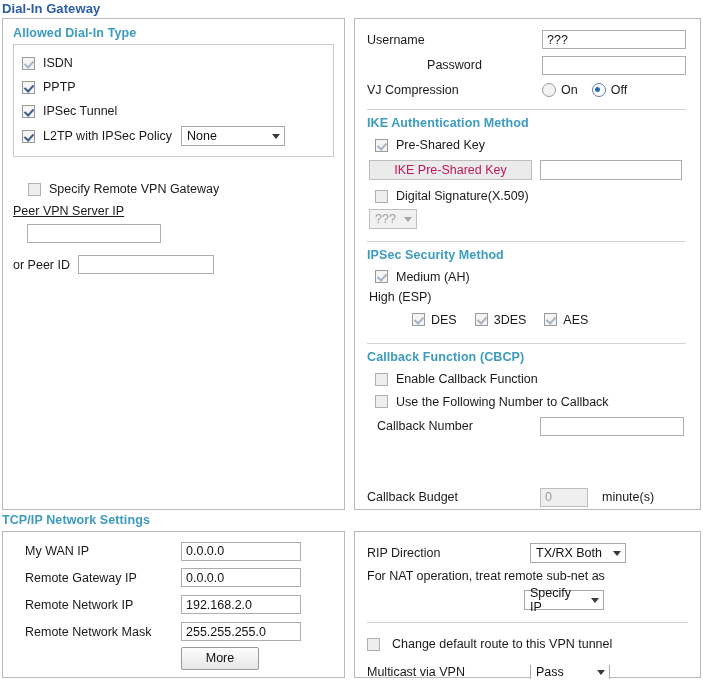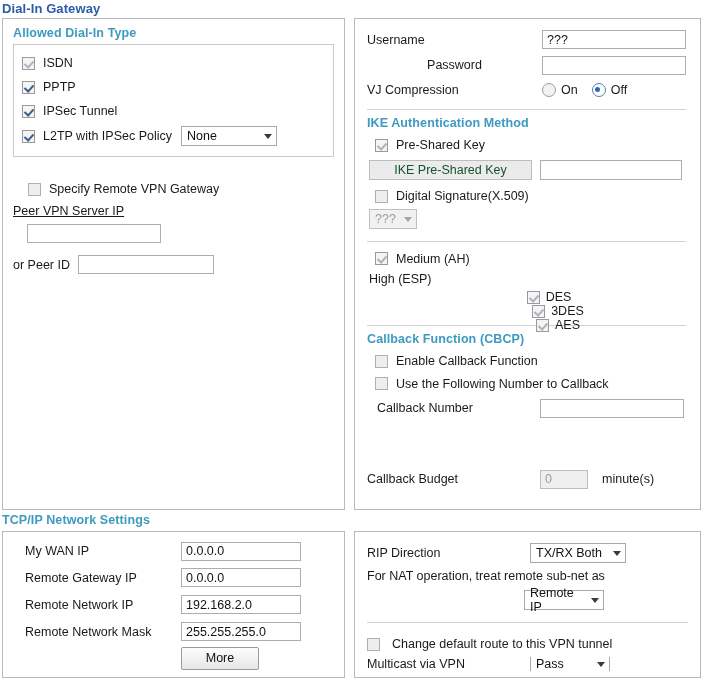--- a/index.html
+++ b/index.html
@@ -219,21 +219,21 @@
     border: 0;
     border-top: 1px solid #d2d2d2;
     margin: 7px 0 6px 0;
   }
 
   .lbl { white-space: nowrap; }
 
   .fake-field {
     border: 1px solid #bdbdbd;
     background: #ebebeb;
-    color: #14532d;
+    color: #be185d;
     height: 20px;
     box-sizing: border-box;
     display: flex;
     align-items: center;
     justify-content: center;
     font-size: 12.5px;
   }
 </style>
 </head>
 <body>
@@ -260,21 +260,21 @@
         </div>
 
         <div class="chk-row">
           <span class="cbx checked"></span>
           <span class="lbl">IPSec Tunnel</span>
         </div>
 
         <div class="chk-row" style="height:26px;">
           <span class="cbx checked"></span>
           <span class="lbl">L2TP with IPSec Policy</span>
-          <span class="sel" style="width:96px; margin-left:9px;gap:8px;">
+          <span class="sel" style="width:104px; margin-left:9px;gap:8px;">
             <span>None</span>
             <span class="caret"></span>
           </span>
         </div>
 
       </div>
 
       <div style="margin-top:20px;">
         <div class="chk-row" style="padding-left:15px;">
           <span class="cbx empty"></span>
@@ -344,29 +344,30 @@
 
       <div style="padding-left:2px;">
         <span class="sel grey" style="width:48px;">
           <span>???</span>
           <span class="caret"></span>
         </span>
       </div>
 
       <hr class="hr" style="margin-top:12px;">
 
+      <div class="group-title">IPSec Security Method</div>
 
       <div class="chk-row" style="padding-left:8px; height:21px;">
         <span class="cbx checked dim"></span>
         <span class="lbl">Medium (AH)</span>
       </div>
 
       <div style="padding-left:2px; height:21px; line-height:21px;">High (ESP)</div>
 
-      <div class="row" style="padding-left:45px; height:23px;flex-direction:column;">
+      <div class="row" style="padding-left:45px; height:23px;">
         <span class="row">
           <span class="cbx checked dim" style="margin-right:6px;"></span>
           <span class="lbl">DES</span>
         </span>
         <span class="row" style="margin-left:18px;">
           <span class="cbx checked dim" style="margin-right:6px;"></span>
           <span class="lbl">3DES</span>
         </span>
         <span class="row" style="margin-left:18px;">
           <span class="cbx checked dim" style="margin-right:6px;"></span>
@@ -446,33 +447,33 @@
         <span class="sel" style="width:96px;">
           <span>TX/RX Both</span>
           <span class="caret"></span>
         </span>
       </div>
 
       <div style="height:22px; line-height:20px;">For NAT operation, treat remote sub-net as</div>
 
       <div class="row" style="height:24px; padding-left:157px;">
         <span class="sel" style="width:80px;">
-          <span>Remote IP</span>
+          <span>Specify IP</span>
           <span class="caret"></span>
         </span>
       </div>
 
       <hr class="hr" style="margin:10px 0 9px 0;">
 
       <div class="chk-row" style="height:24px;">
         <span class="cbx empty" style="margin-right:12px;"></span>
         <span class="lbl">Change default route to this VPN tunnel</span>
       </div>
 
-      <div style="position:relative; height:14px; margin-top:1px; overflow:hidden;">
+      <div style="position:relative; height:14px; margin-top:9px; overflow:hidden;">
         <div class="row" style="height:22px; margin-top:-4px;">
           <span class="lbl" style="width:163px;">Multicast via VPN</span>
           <span class="sel" style="width:80px;">
             <span>Pass</span>
             <span class="caret"></span>
           </span>
         </div>
       </div>
 
     </div>

